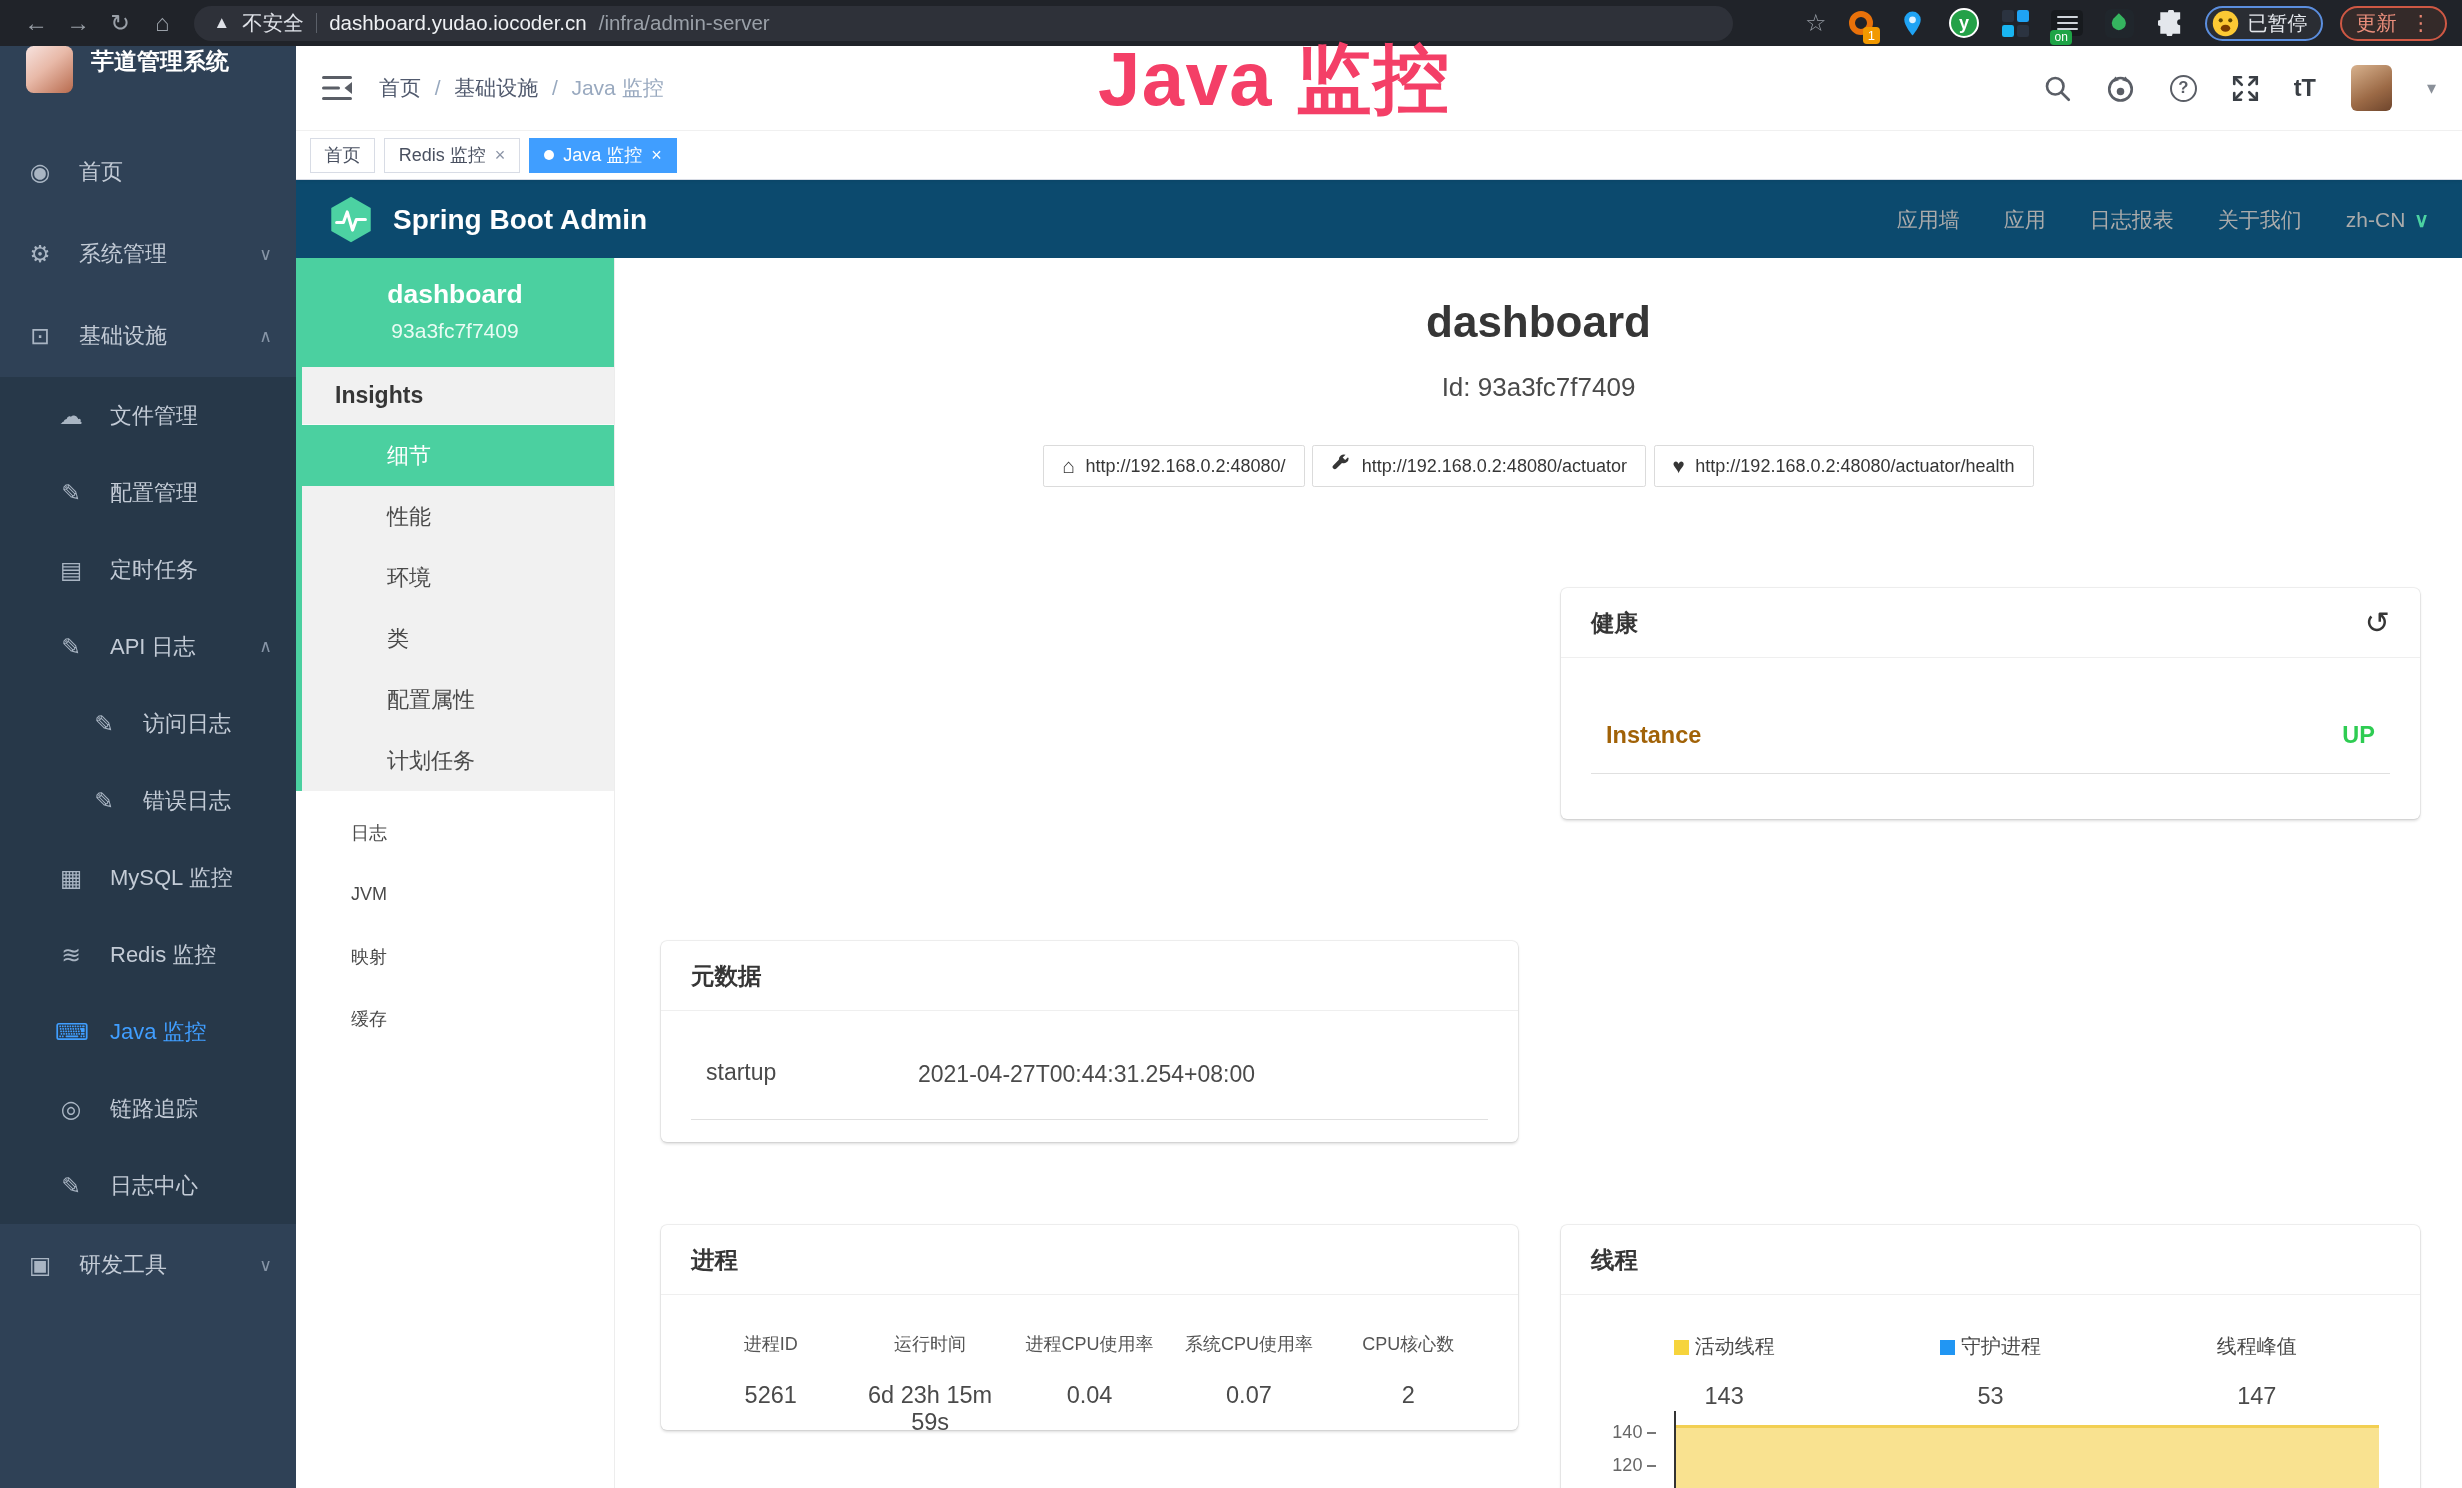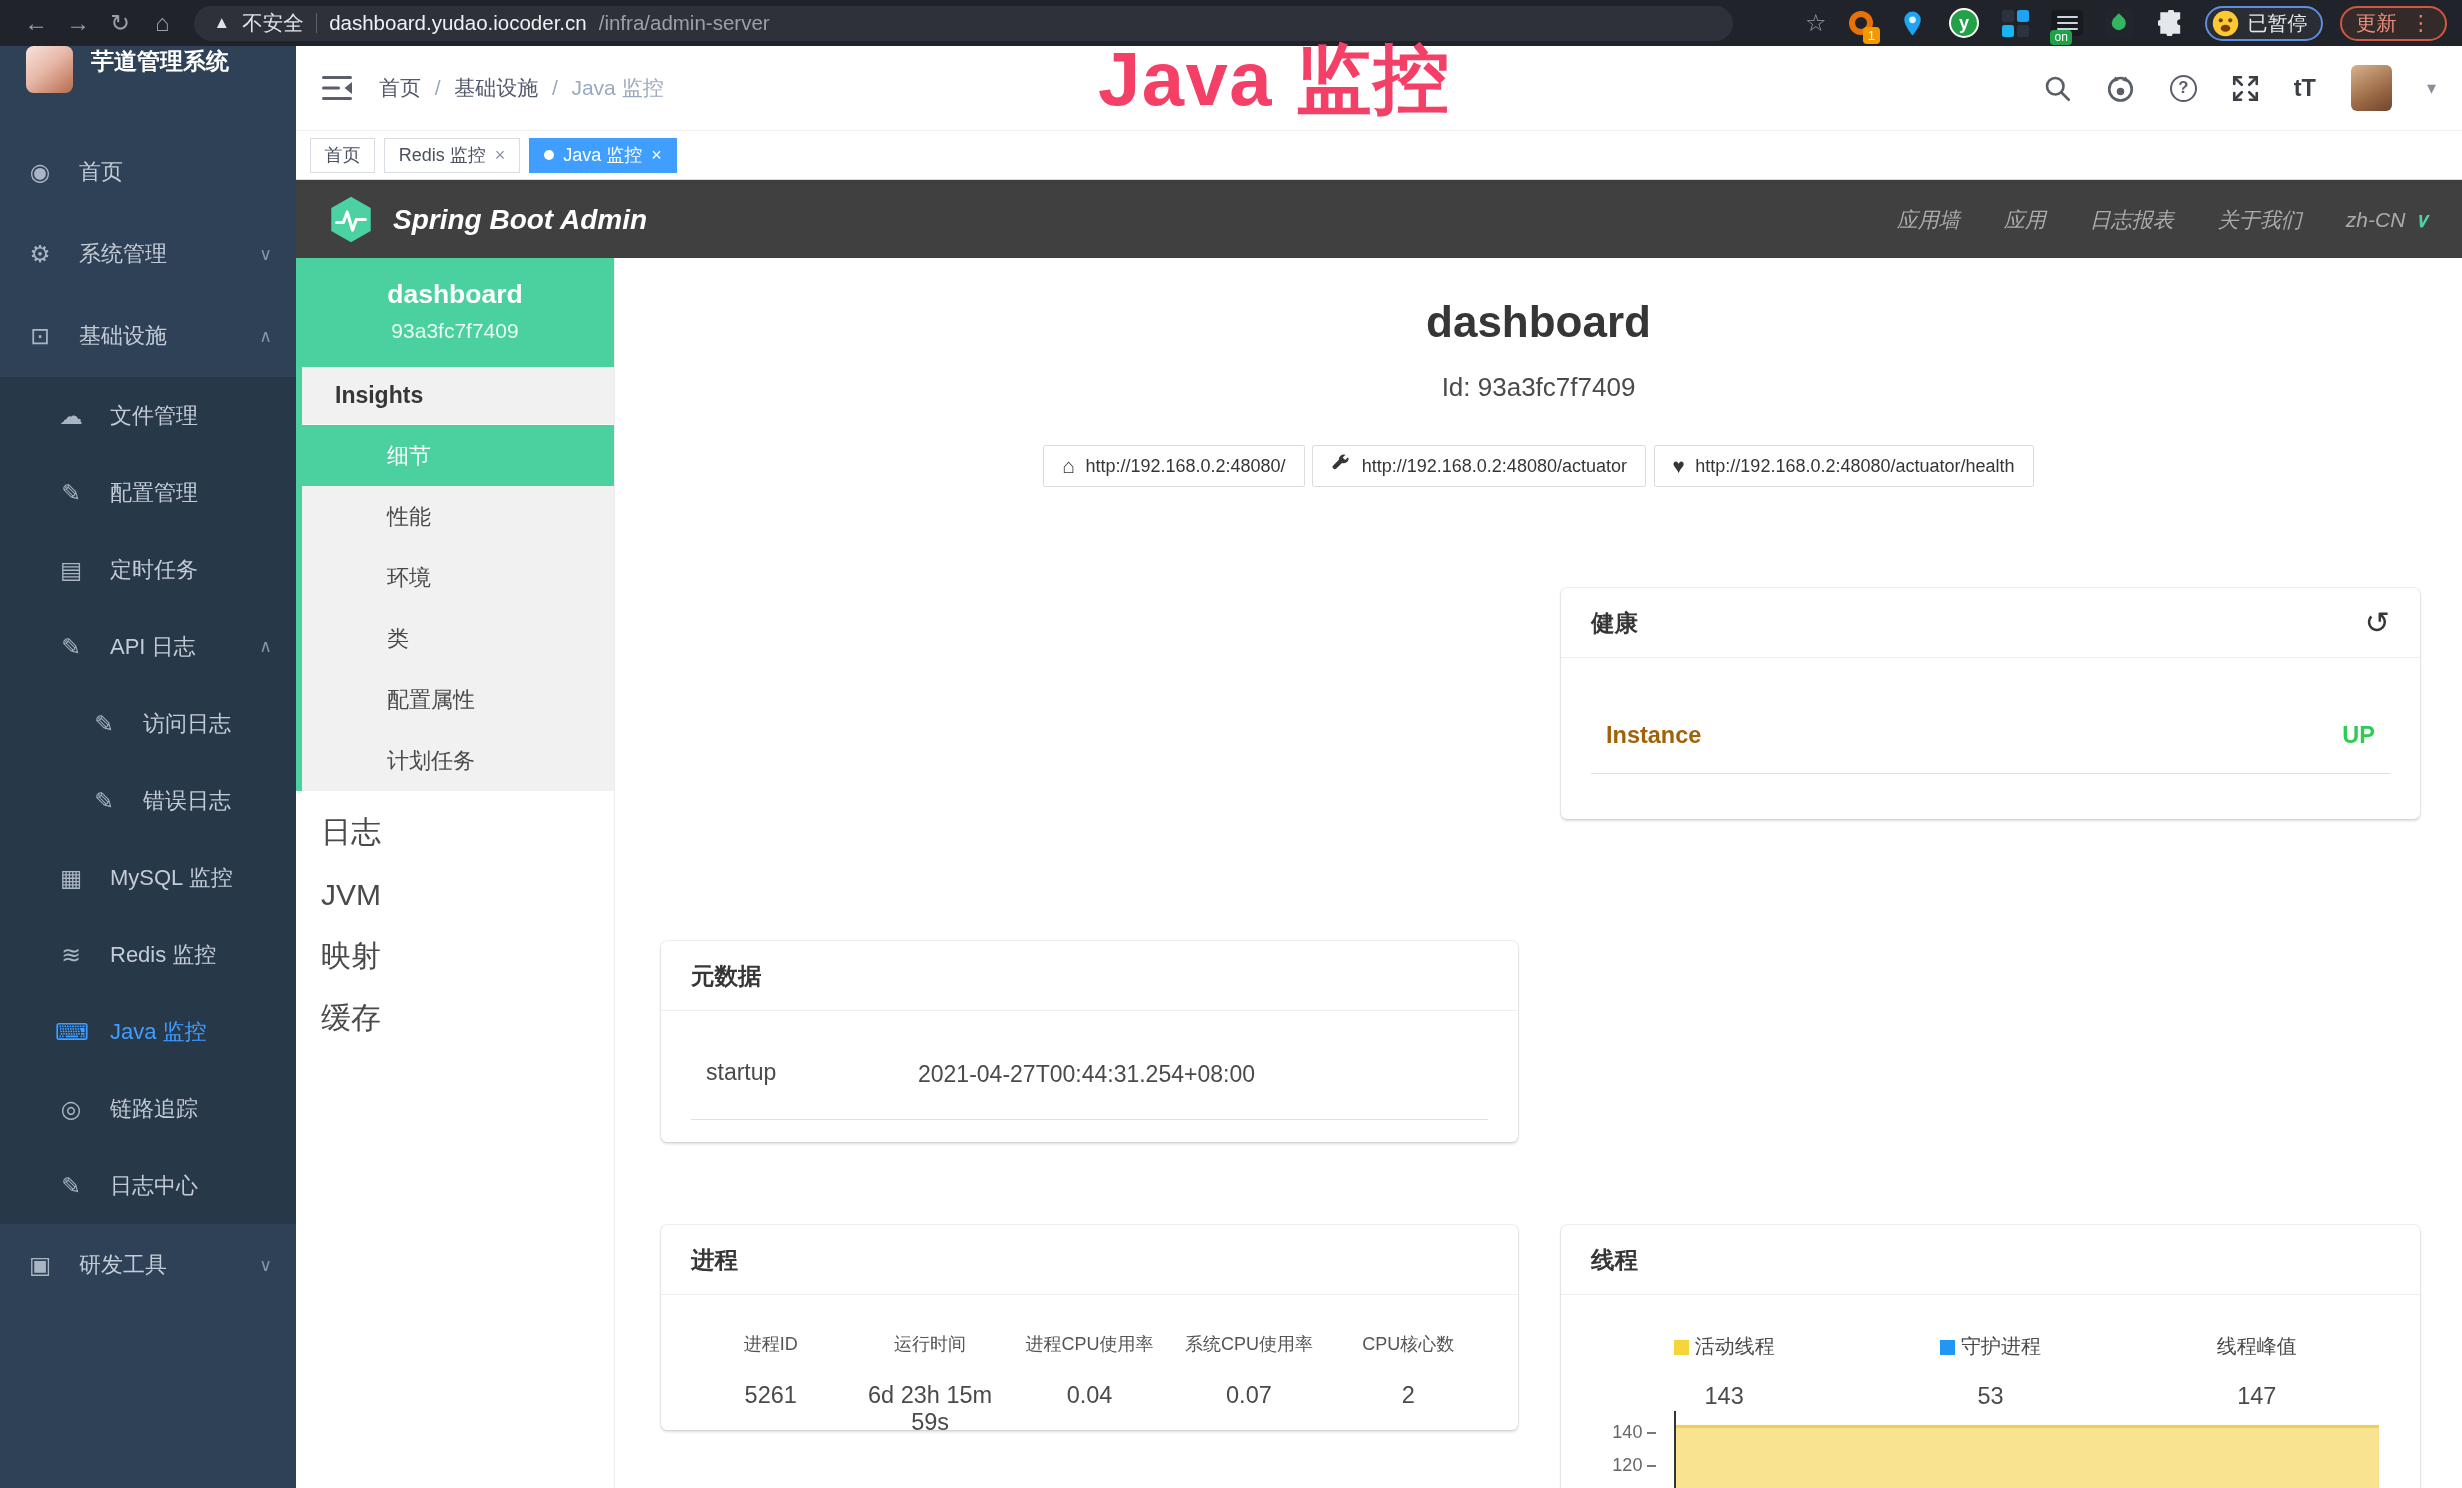--- a/index.html
+++ b/index.html
@@ -63,38 +63,38 @@
   .header-avatar{width:41px;height:46px;border-radius:6px;background:linear-gradient(150deg,#d8b28e,#9c6a46 60%,#6e452c);cursor:pointer;}
   .avatar-caret{font-size:18px;color:#8a9099;cursor:pointer;}
 
   .tab-bar{height:49px;display:flex;align-items:center;padding:0 13.7px;gap:9px;background:#fff;border-bottom:0.8px solid #d8dce5;box-shadow:0 1.5px 3px rgba(0,0,0,.06);position:relative;z-index:2;}
   .tab{height:35px;border:0.8px solid #d8dce5;display:flex;align-items:center;gap:9px;padding:0 13.7px;font-size:18px;color:#495060;background:#fff;cursor:pointer;}
   .tclose{font-size:18px;color:#8a93a5;}
   .tab.active{background:#409eff;border-color:#409eff;color:#fff;}
   .tab.active .tclose{color:#fff;}
   .tdot{width:10.6px;height:10.6px;border-radius:50%;background:#fff;}
 
-  .sba-navbar{height:79px;background:#404040;display:flex;align-items:center;padding:0 33px;font-style:italic;}
+  .sba-navbar{height:79px;background:#0c4a6e;display:flex;align-items:center;padding:0 33px;}
   .sba-logo{margin-right:20px;display:flex;}
   .sba-brand{color:#fff;font-size:28px;font-weight:bold;}
   .sba-nav{margin-left:auto;display:flex;align-items:center;gap:44px;font-size:21px;color:#ababab;}
   .sba-nav .nav-link{cursor:pointer;}
   .locale-wrap{display:flex;align-items:center;gap:9px;cursor:pointer;}
   .sba-caret{color:#4cd2a2;font-size:20px;font-weight:bold;}
 
   .sba-body{position:absolute;top:212px;left:0;right:0;bottom:0;display:flex;}
   .sba-sidebar{width:319px;flex:0 0 auto;background:#fff;border-right:0.8px solid #ededed;}
   .instance-header{background:#4bd0a0;color:#fff;text-align:center;padding:21px 7.6px 24px;cursor:pointer;}
   .instance-name{font-size:26.5px;font-weight:bold;}
   .instance-id{font-size:21px;color:#e9fbf3;margin-top:9px;}
   .insights-group{background:#f1f1f1;border-left:6px solid #4bd0a0;}
   .insights-label{font-size:23px;font-weight:bold;color:#363636;padding:15px 0 15px 33px;border-bottom:1.5px solid #fafafa;}
   .insight-item{height:61px;display:flex;align-items:center;padding-left:85px;font-size:22px;color:#4a4a4a;cursor:pointer;}
   .insight-item.active{background:#4bd0a0;color:#fff;}
-  .sba-top-item{height:62px;display:flex;align-items:center;padding-left:25px;font-size:30px;color:#4a4a4a;background:#fff;cursor:pointer;}
+  .sba-top-item{height:62px;display:flex;align-items:center;padding-left:55px;font-size:18px;color:#4a4a4a;background:#fff;cursor:pointer;}
   .sba-top-item.first{margin-top:10.6px;}
 
   .sba-main{flex:1;position:relative;overflow:hidden;background:#fff;}
   .page-title{position:absolute;top:39px;left:0;right:0;text-align:center;font-size:44px;font-weight:600;color:#363636;}
   .page-subtitle{position:absolute;top:114px;left:0;right:0;text-align:center;font-size:26px;color:#4a4a4a;}
   .chips{position:absolute;top:187px;left:0;right:0;display:flex;justify-content:center;gap:7.6px;}
   .chip{height:42px;border:0.8px solid #dbdbdb;border-radius:2.3px;display:flex;align-items:center;gap:10.6px;padding:0 18px;font-size:18px;color:#363636;background:#fff;cursor:pointer;}
   .chip-ic{font-size:20.5px;line-height:1;}
 
   .card{position:absolute;background:#fff;border-radius:6px;box-shadow:0 1.5px 3px rgba(10,10,10,.14),0 0 0 0.8px rgba(10,10,10,.07);}

